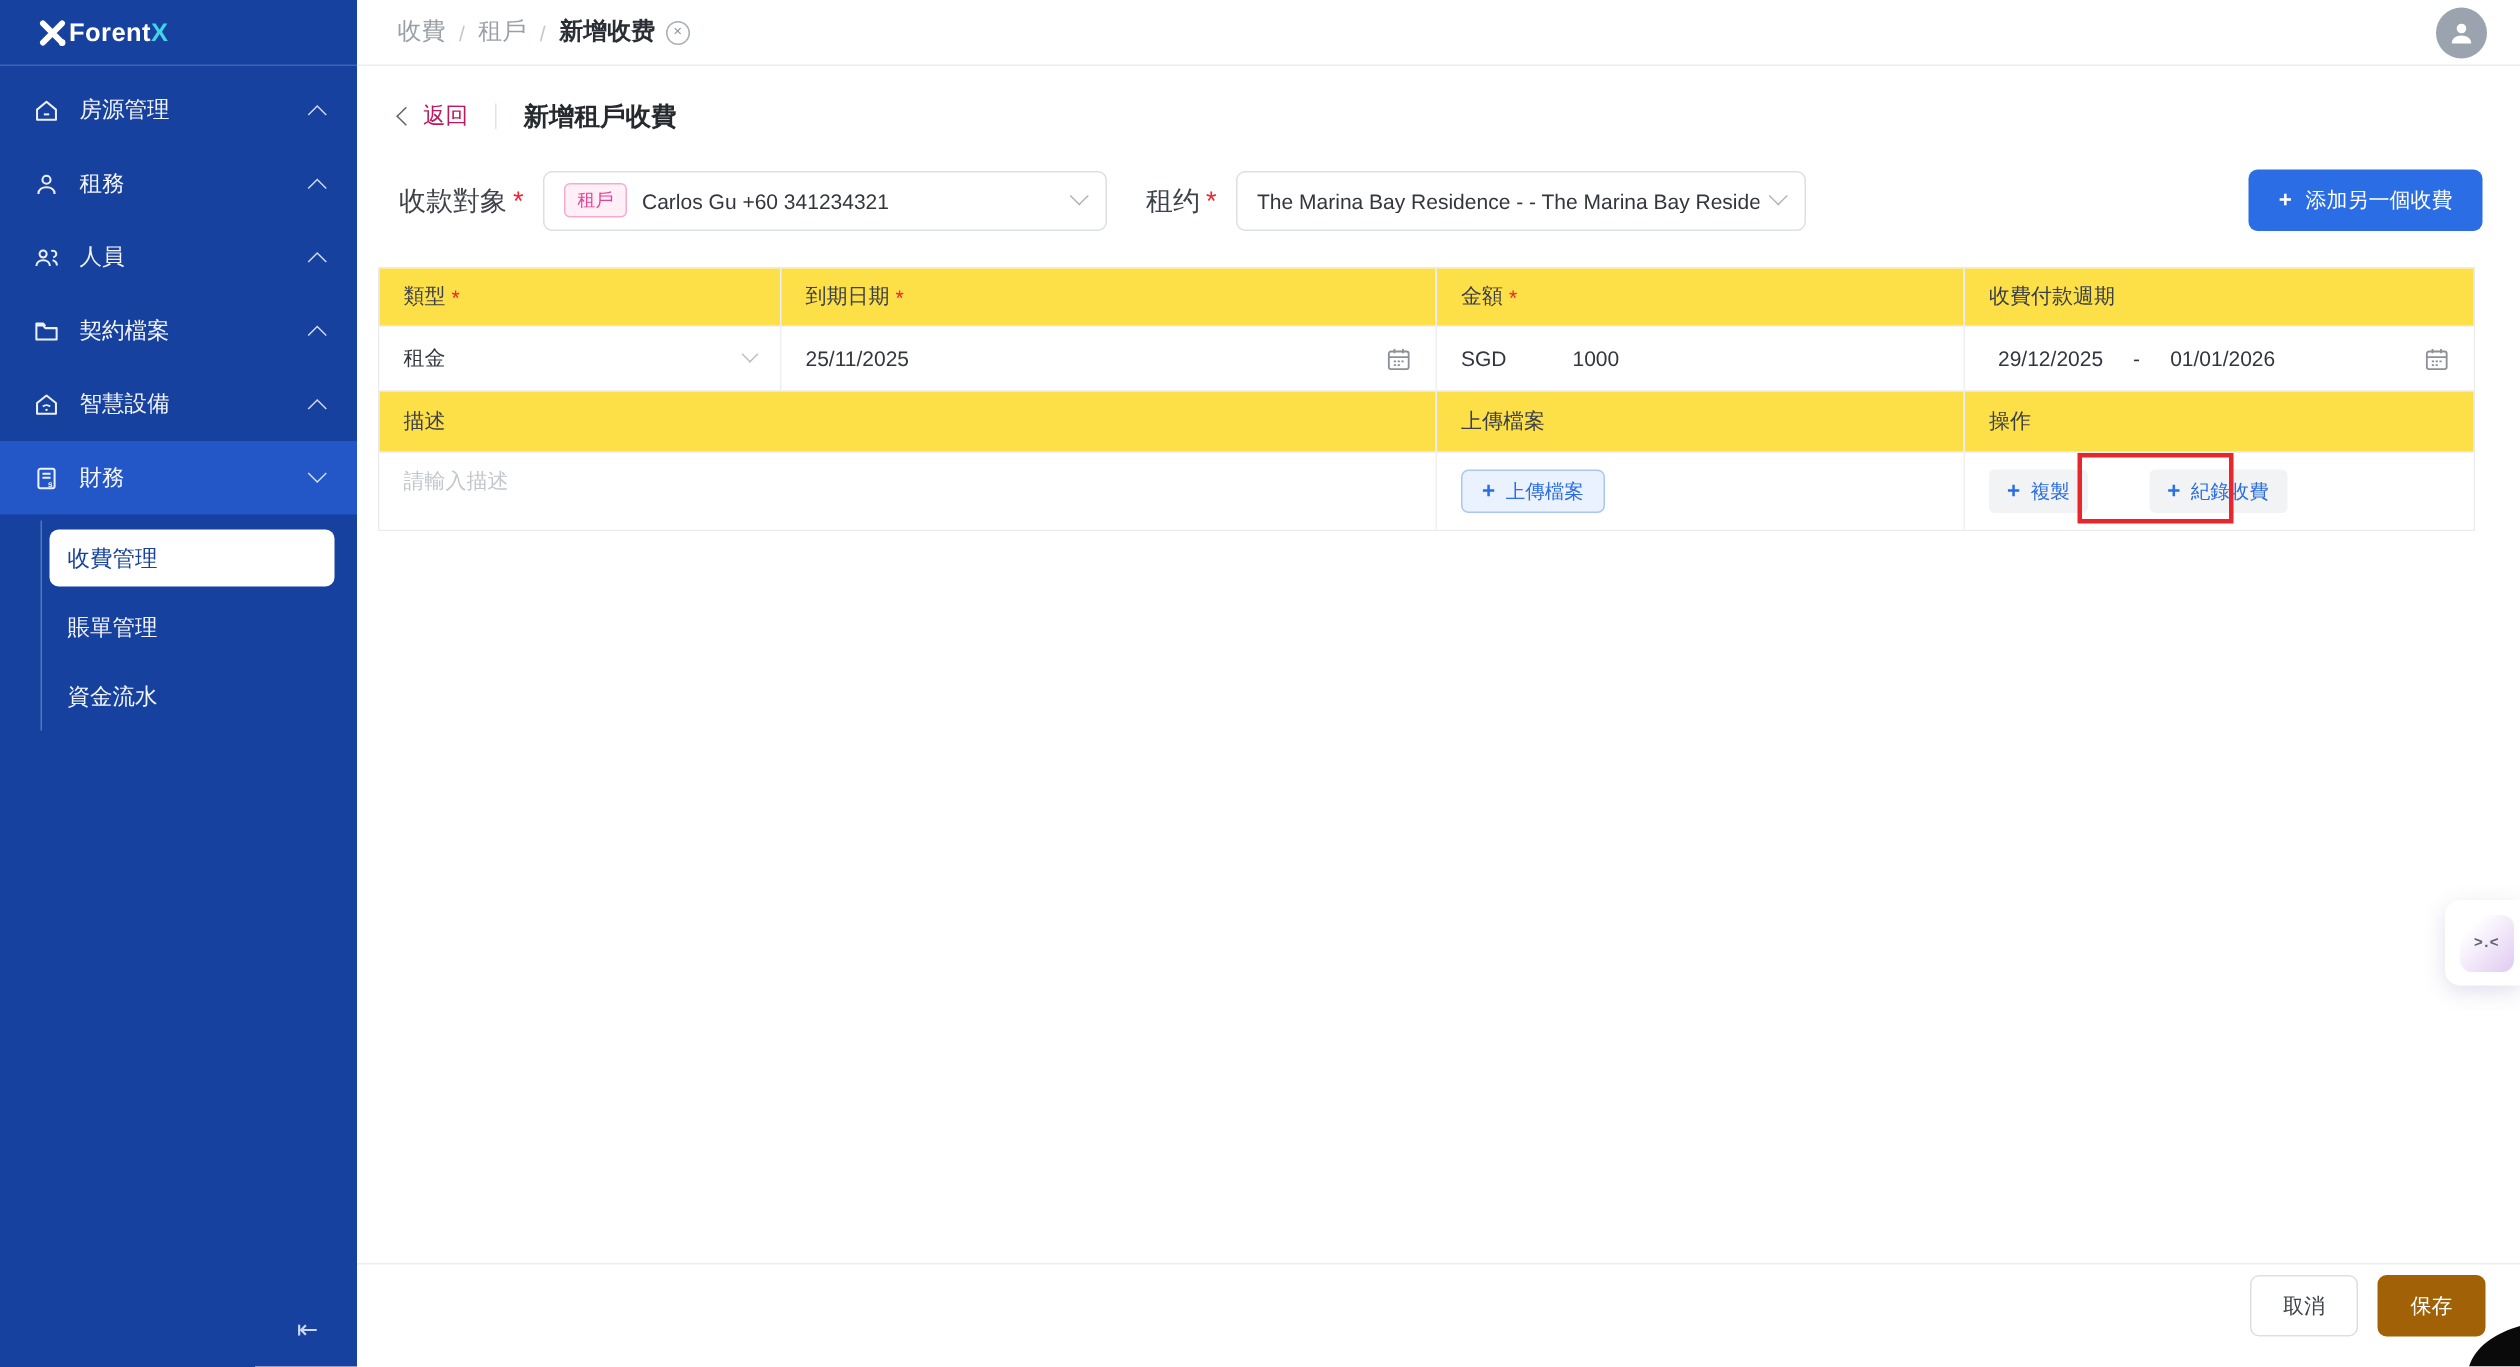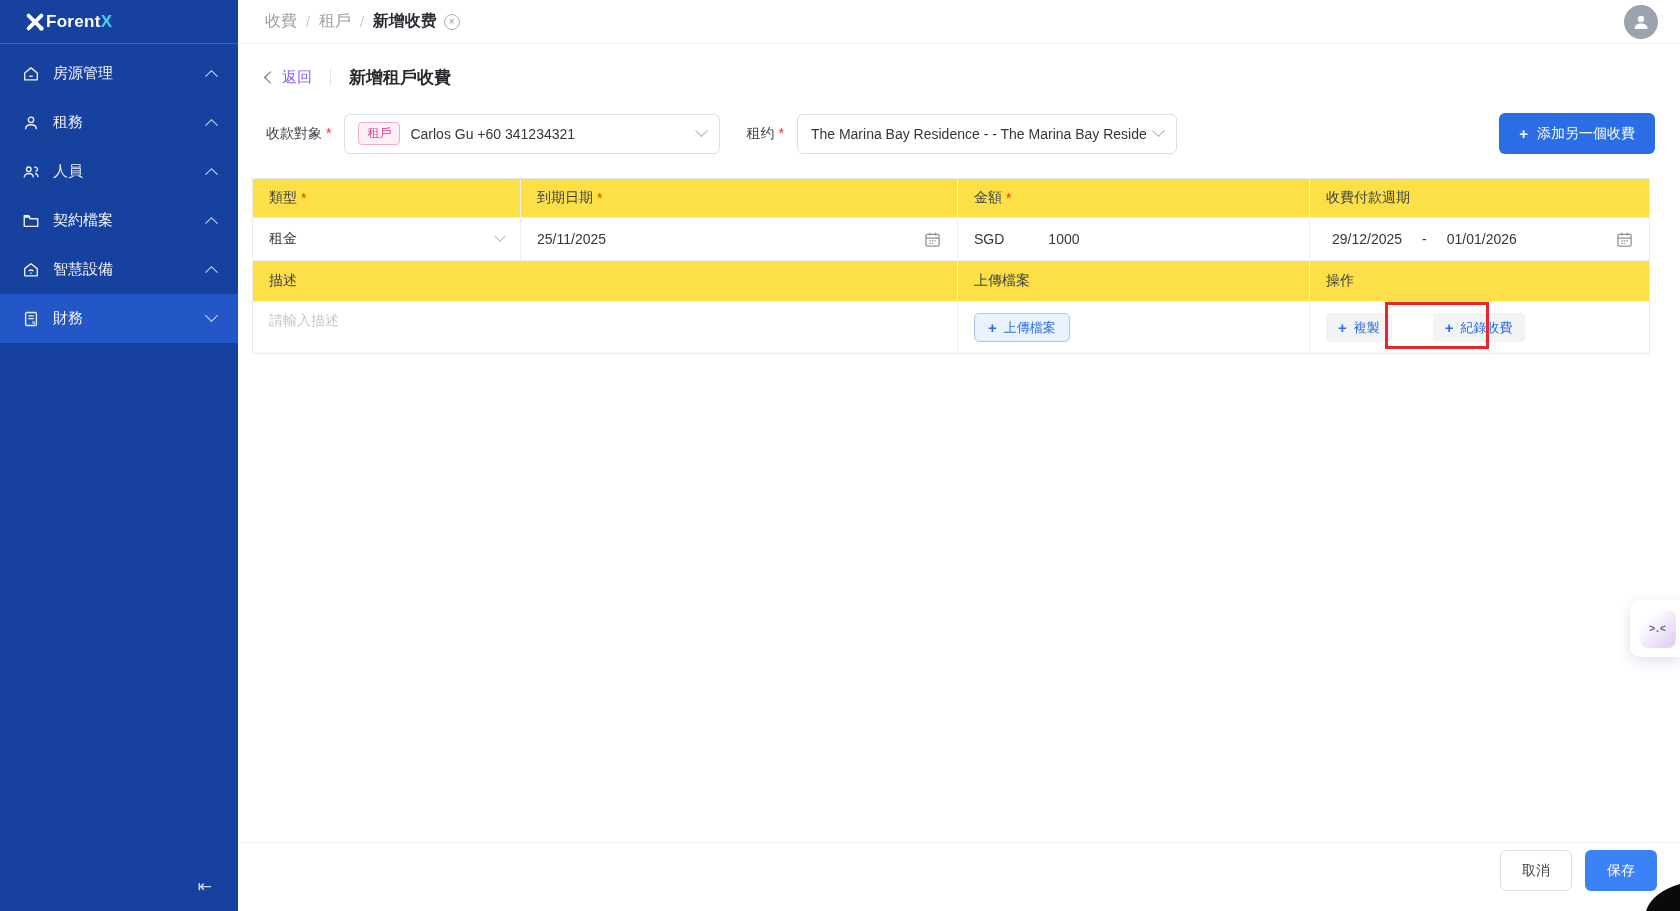--- a/index.html
+++ b/index.html
@@ -36,28 +36,28 @@
   .crumb-sep { color:#c3c7cc; margin:0 9px; }
   .crumb.current { color:#2b2f35; font-weight:bold; }
   .crumb-close { width:16px; height:16px; border:1px solid #aab0b7; border-radius:50%; color:#8d939b;
     font-size:10px; line-height:14px; text-align:center; margin-left:7px; display:inline-block; cursor:pointer; }
   .avatar { margin-left:auto; width:34px; height:34px; border-radius:50%; background:#9aa3ae;
     display:flex; align-items:center; justify-content:center; cursor:pointer; }
 
   
   .content { position:absolute; left:238px; top:44px; right:0; bottom:69px; background:#fff; }
   .title-row { margin:22px 25px 0 28px; display:flex; align-items:center; }
-  .back { display:flex; align-items:center; gap:7px; color:#8b5cf6; font-size:15px; cursor:pointer;justify-content:flex-end; }
+  .back { display:flex; align-items:center; gap:7px; color:#be185d; font-size:15px; cursor:pointer;justify-content:flex-end; }
   .back-chev { width:9px; height:9px; border-left:1.6px solid #5d636b; border-bottom:1.6px solid #5d636b;
     transform:rotate(45deg); }
   .title-divider { width:1px; height:17px; background:#dfe2e7; margin:0 18px; }
   .page-title { font-size:17px; font-weight:bold; color:#26292e; }
 
   .form-row { margin:24px 25px 0 28px; display:flex; align-items:center; }
-  .f-label { font-size:14px; color:#3e4249; white-space:nowrap; }
+  .f-label { font-size:18px; color:#3e4249; white-space:nowrap; }
   .req { color:#f5222d; margin-left:4px; }
   .select { height:40px; border:1px solid #dcdfe3; border-radius:6px; background:#fff;
     display:flex; align-items:center; padding:0 13px; cursor:pointer; }
   .select-payer { width:376px; margin-left:13px; gap:10px; }
   .tag { font-size:12px; color:#eb3d93; background:#fff0f7; border:1px solid #f3abce; border-radius:4px;
     padding:2px 8px; white-space:nowrap; }
   .sel-value { color:#33373d; white-space:nowrap; overflow:hidden; text-overflow:clip; }
   .sel-chev { margin-left:auto; width:9px; height:9px; flex:0 0 auto;
     border-right:1.4px solid #aeb4bb; border-bottom:1.4px solid #aeb4bb;
     transform:rotate(45deg) translate(-2px,-2px); }
@@ -100,21 +100,21 @@
 
   .annotation-box { position:absolute; left:1385px; top:302px; width:104px; height:47px;
     border:3px solid #e8272c; pointer-events:none; }
 
   
   .footer { position:absolute; left:238px; right:0; bottom:0; height:69px; background:#fff;
     border-top:1px solid #eceef1; display:flex; align-items:flex-start; justify-content:flex-end;
     padding:7px 23px 0 0; gap:13px; }
   .cancel-btn { height:41px; padding:0 21px; background:#fff; border:1px solid #dcdfe3; border-radius:6px;
     color:#3e4249; font-size:14px; cursor:pointer; font-family:inherit; }
-  .save-btn { height:41px; padding:0 22px; background:#3b82f6; border:none; border-radius:6px;
+  .save-btn { height:41px; padding:0 22px; background:#a16207; border:none; border-radius:6px;
     color:#fff; font-size:14px; cursor:pointer; font-family:Liberation Sans, sans-serif; }
 
   
   .assistant { position:absolute; right:0; top:600px; width:50px; height:57px; background:#fff;
     border-radius:10px 0 0 10px; box-shadow:0 4px 14px rgba(90,70,140,.18); display:flex;
     align-items:center; justify-content:flex-end; cursor:pointer; }
   .assistant-face { width:36px; height:38px; margin-right:4px; border-radius:8px;
     background:linear-gradient(135deg,#ffffff 20%,#e2cdf2 95%); color:#5d6470; font-size:10px;
     font-weight:bold; display:flex; align-items:center; justify-content:center; letter-spacing:1px; }
   .corner-shape { position:absolute; right:0; bottom:0; width:40px; height:30px; pointer-events:none; }
@@ -176,20 +176,31 @@
     <div class="menu-item active">
       <svg class="m-icon" viewBox="0 0 20 20" fill="none" stroke="#fff" stroke-width="1.5">
           <rect x="4" y="2.8" width="12" height="14.4" rx="1.5"></rect>
           <path d="M7 6.5 h6 M7 9.5 h6"></path>
           <text x="11" y="16" font-size="6.5" fill="#fff" stroke="none" font-weight="bold">s</text>
         </svg>
       <span>財務</span>
       <span class="chev down"></span>
     </div>
 
+    <div class="submenu">
+      <div class="sub-item selected">
+        <span>收費管理</span>
+      </div>
+      <div class="sub-item">
+        <span>賬單管理</span>
+      </div>
+      <div class="sub-item">
+        <span>資金流水</span>
+      </div>
+    </div>
 
   </nav>
 
   <div class="collapse-btn">⇤</div>
 </aside>
 
 <header class="topbar">
   <span class="crumb">收費</span>
   <span class="crumb-sep">/</span>
   <span class="crumb">租戶</span>

